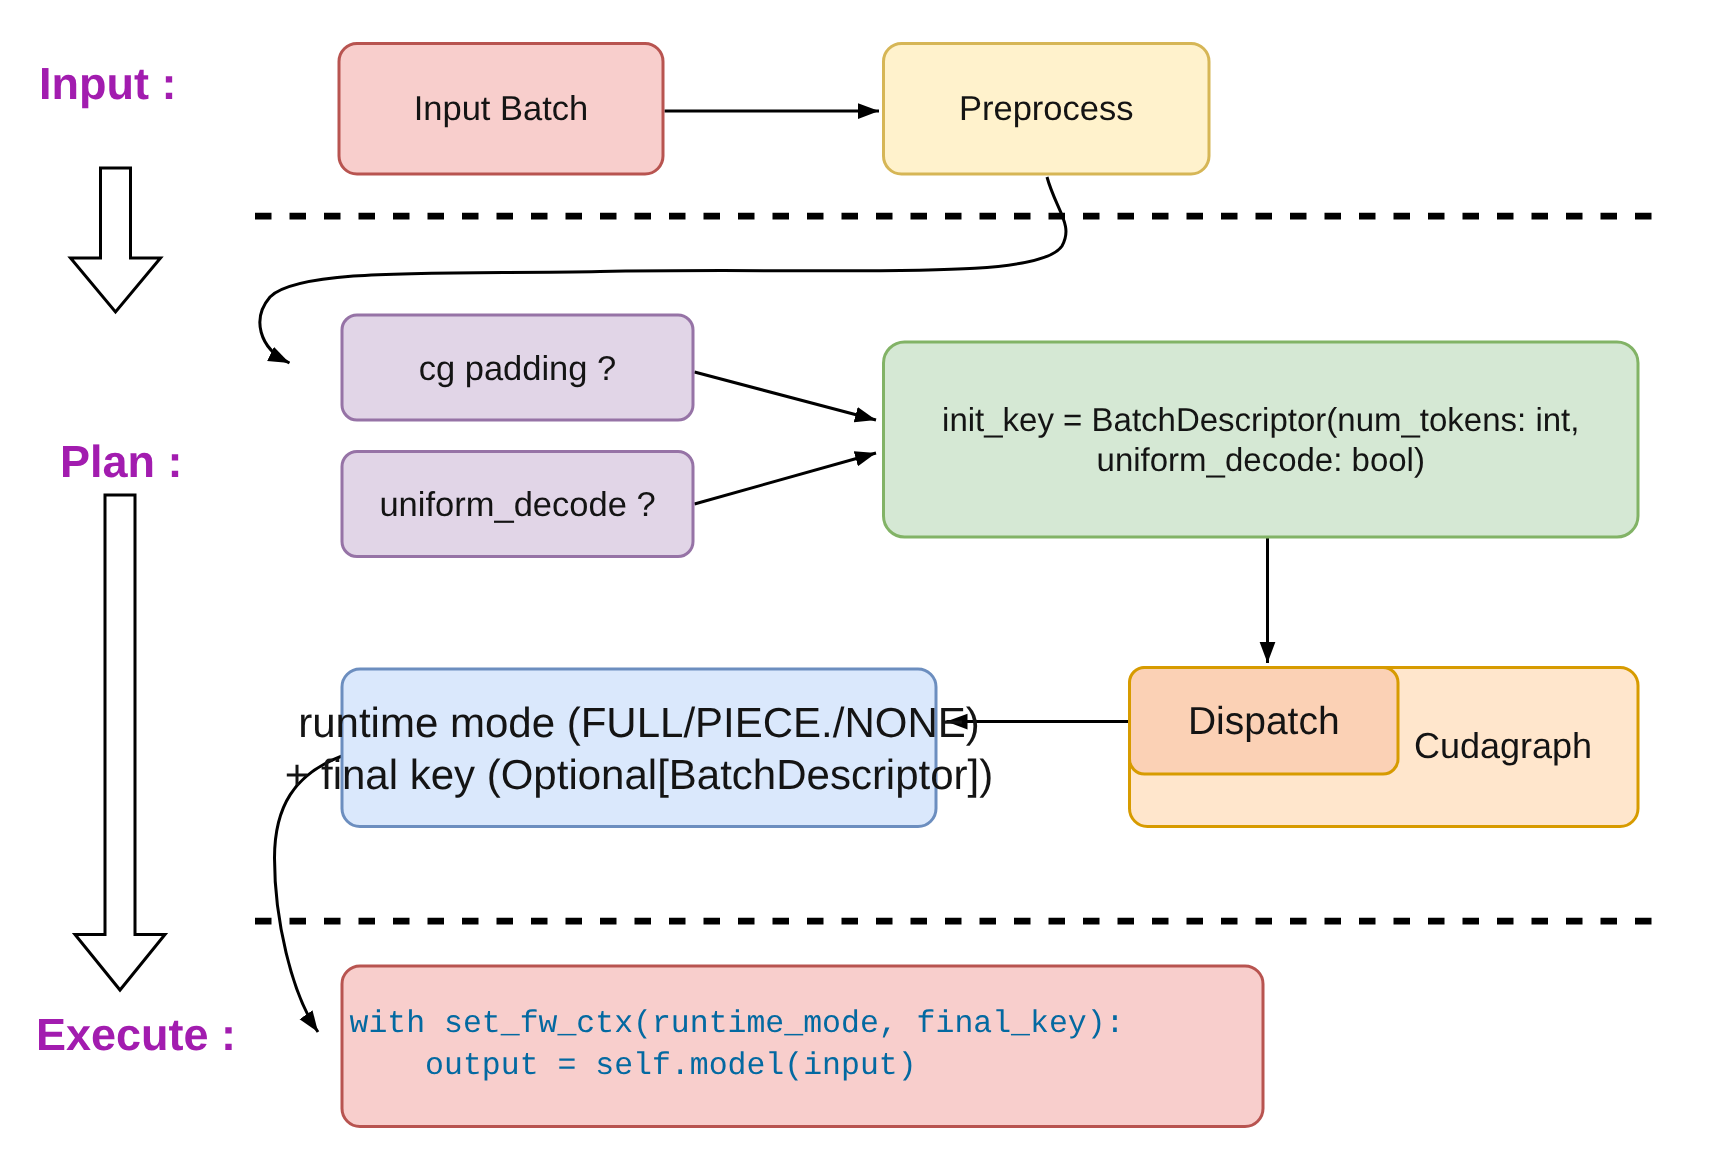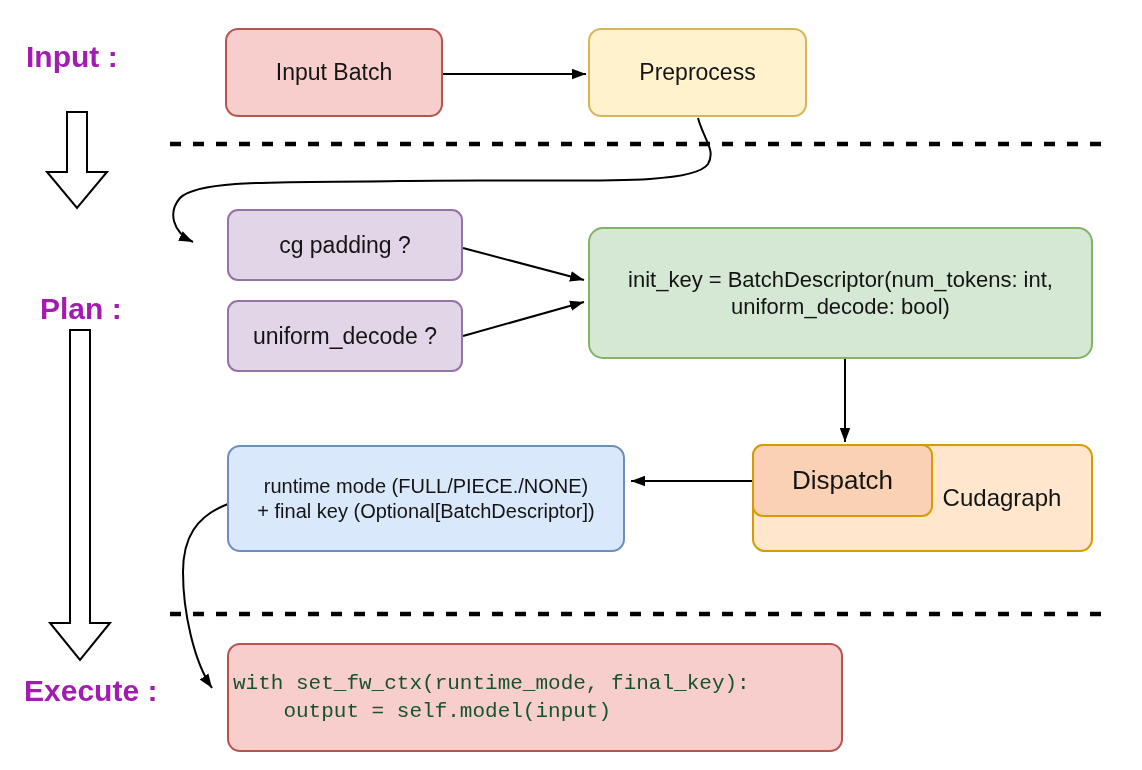--- a/index.html
+++ b/index.html
@@ -54,27 +54,27 @@
     display:flex;flex-direction:column;align-items:center;justify-content:center;
     font-size:24px;line-height:1.35;
   }
   .n-dispatch{
     left:752px;top:444px;width:181px;height:73px;
     background:#fbd1b5;border:2px solid #d79b00;border-radius:11px;font-size:26px;
     z-index:3;
   }
   .n-runtime{
     left:227px;top:445px;width:398px;height:107px;
-    background:#dae8fc;border:2px solid #6c8ebf;border-radius:13px;font-size:20px;
+    background:#dae8fc;border:2px solid #6c8ebf;border-radius:13px;font-size:28px;
   }
   .n-code{
     left:227px;top:643px;width:616px;height:109px;
     background:#f8cecc;border:2px solid #b85450;border-radius:13px;
     font-family:"Liberation Mono","DejaVu Sans Mono",monospace;
-    font-size:21px;color:#14532d;
+    font-size:21px;color:#0369a1;
     align-items:flex-start;justify-content:center;
     padding-left:4px;line-height:1.3;text-align:left;
   }
 </style>
 </head>
 <body>
 
 <div id="canvas">
 
   <svg id="connectors" width="1142" height="770" viewBox="0 0 1142 770">

